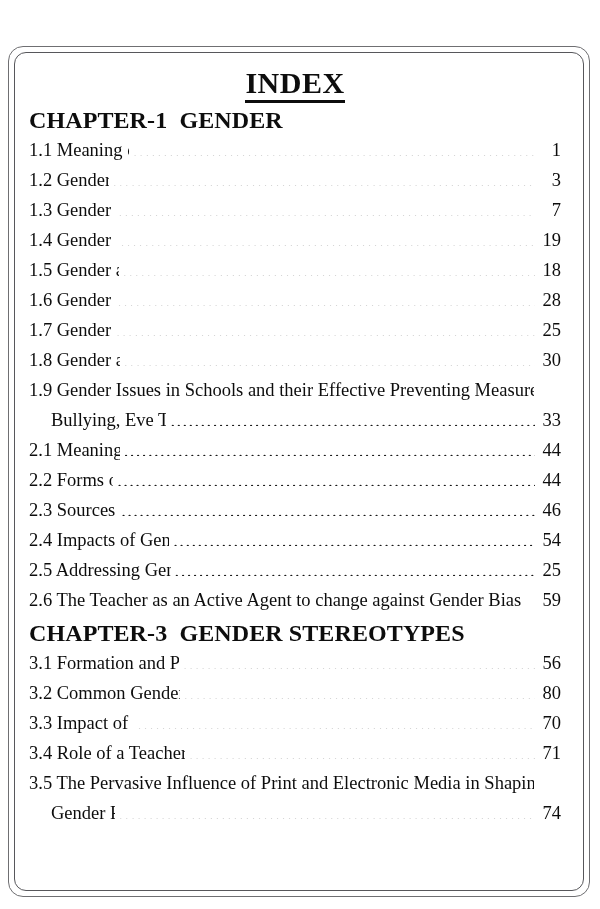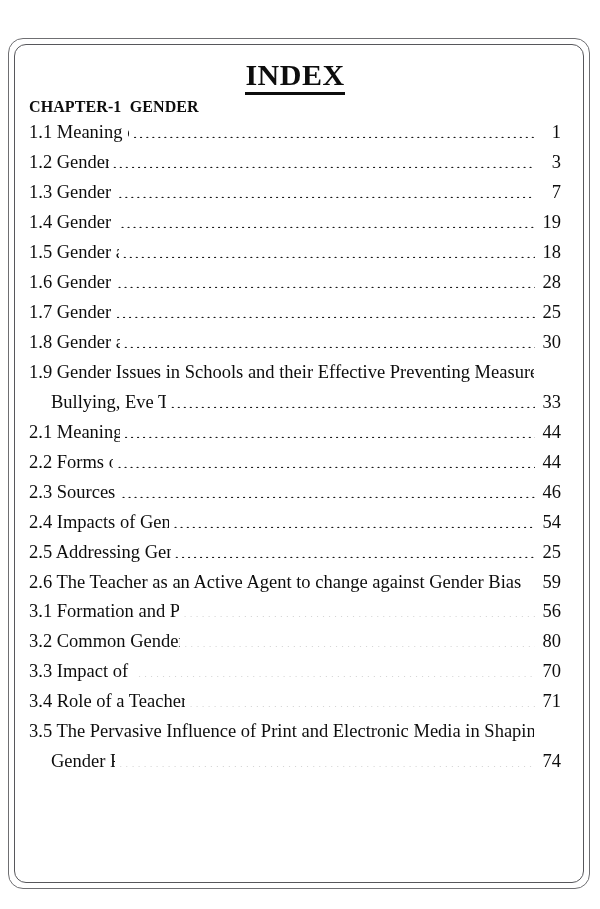--- a/index.html
+++ b/index.html
@@ -14,21 +14,21 @@
     height: 909px;
     font-family: "Liberation Serif", "DejaVu Serif", serif;
     color: #0d0d0d;
     overflow: hidden;
   }
 
   
   .page-frame {
     position: absolute;
     left: 8px;
-    top: 38px;
+    top: 46px;
     width: 582px;          
     height: 851px;         
     box-sizing: border-box;
     border: 1px solid #6f6f72;
     border-radius: 15px;
     background: #ffffff;
   }
 
   .page-frame-inner {
     position: absolute;
@@ -61,21 +61,21 @@
     margin: 4px 0 6px 0;
     line-height: 1.05;
   }
   .index-title span {
     border-bottom: 3px solid #0d0d0d;
     padding-bottom: 1px;
   }
 
   
   .chapter-heading {
-    font-size: 16px;
+    font-size: 24px;
     font-weight: bold;
     line-height: 1.28;
     margin: 2px 0 1px 0;
     letter-spacing: 0.1px;
     white-space: pre;
   }
 
   
   .entry {
     display: flex;
@@ -204,20 +204,21 @@
           </div>
           <div class="entry">
             <span class="entry-text">2.5 Addressing Gender Bias in School and Society</span>
             <span class="entry-leader"></span>
             <span class="entry-page">25</span>
           </div>
           <div class="entry no-leader">
             <span class="entry-text">2.6 The Teacher as an Active Agent to change against Gender Bias</span>
             <span class="entry-page">59</span>
           </div>
+          <div class="chapter-heading">CHAPTER-3  GENDER STEREOTYPES</div>
           <div class="entry">
             <span class="entry-text">3.1 Formation and Perpetuation of Gender Stereotypes</span>
             <span class="entry-leader"></span>
             <span class="entry-page">56</span>
           </div>
           <div class="entry">
             <span class="entry-text">3.2 Common Gender Stereotypes in the Indian Context</span>
             <span class="entry-leader"></span>
             <span class="entry-page">80</span>
           </div>

